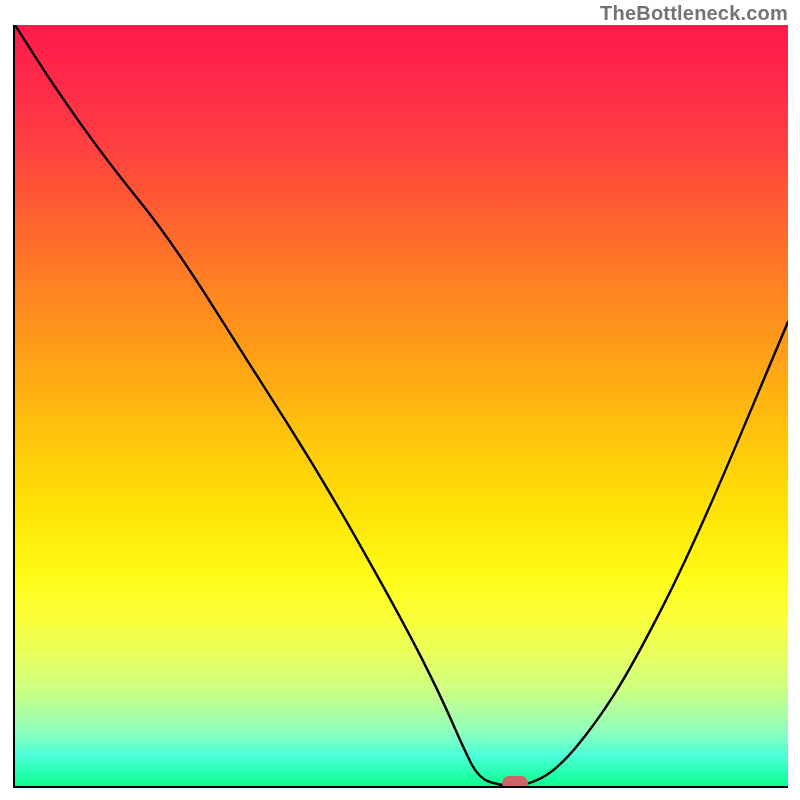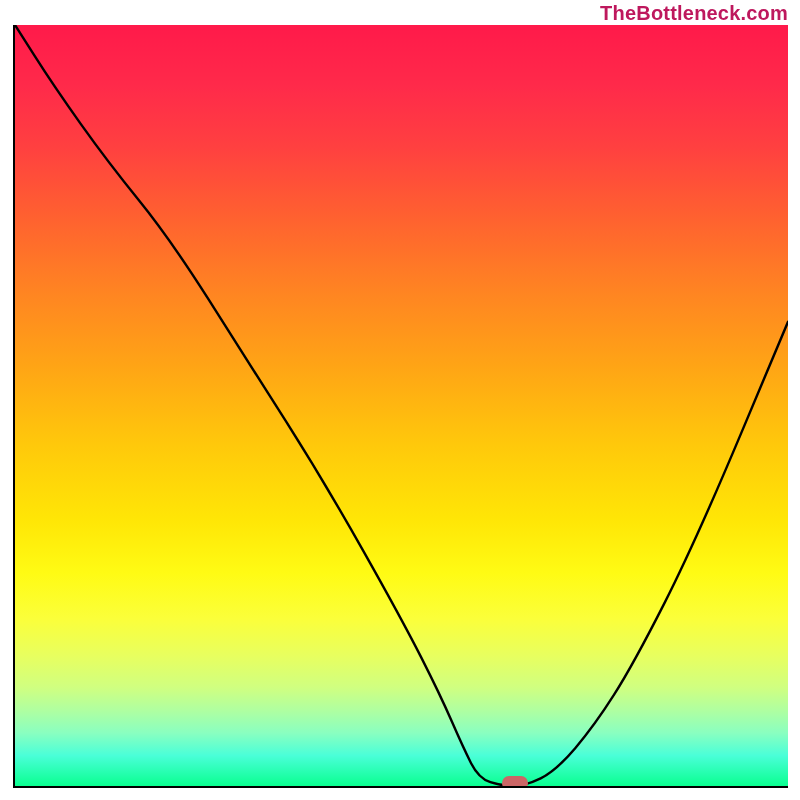--- a/index.html
+++ b/index.html
@@ -53,21 +53,21 @@
     background: #cc6666;
     border-radius: 7px;
   }
   .watermark {
     position: absolute;
     top: 2px;
     right: 12px;
     font-family: Arial, Helvetica, sans-serif;
     font-size: 20px;
     font-weight: bold;
-    color: #be185d;
+    color: #737373;
     letter-spacing: 0.2px;
   }
 </style>
 </head>
 <body>
 
 <div class="chart-container">
 
   <div class="watermark">TheBottleneck.com</div>
 

